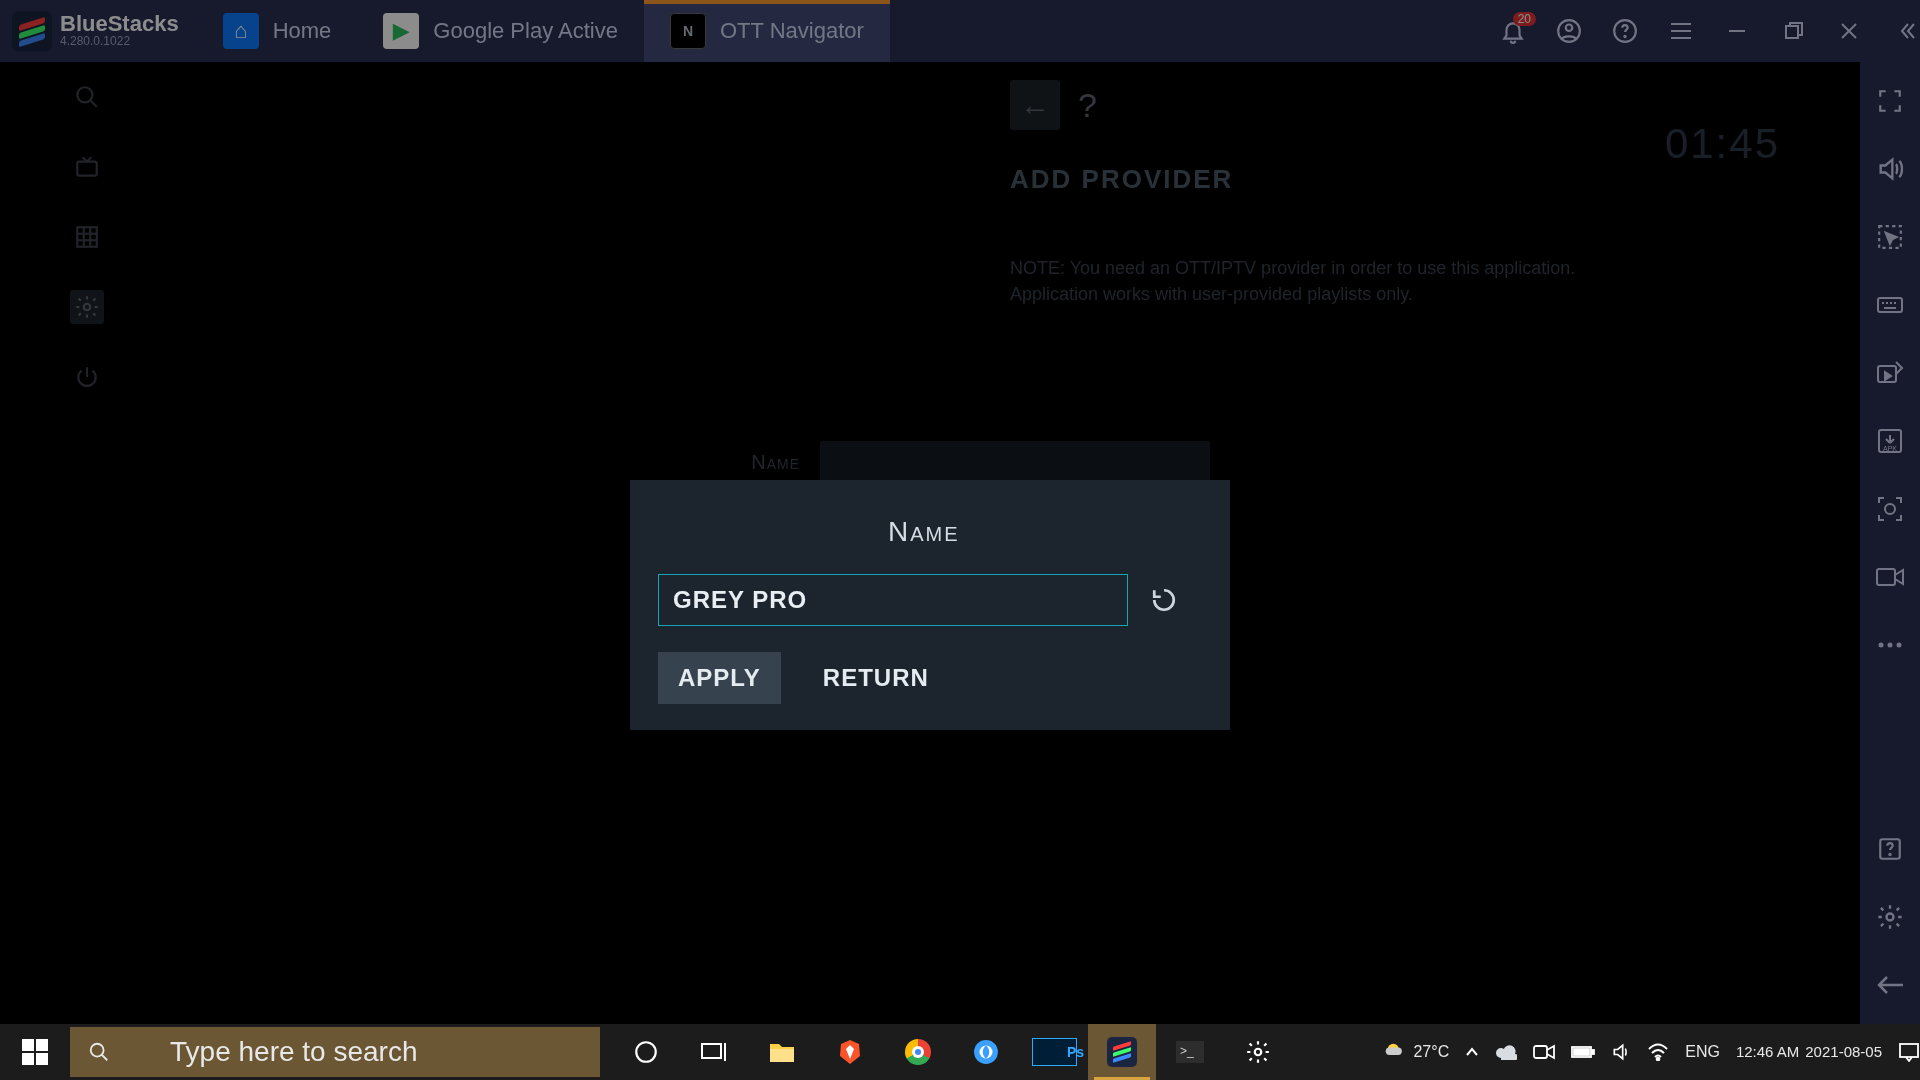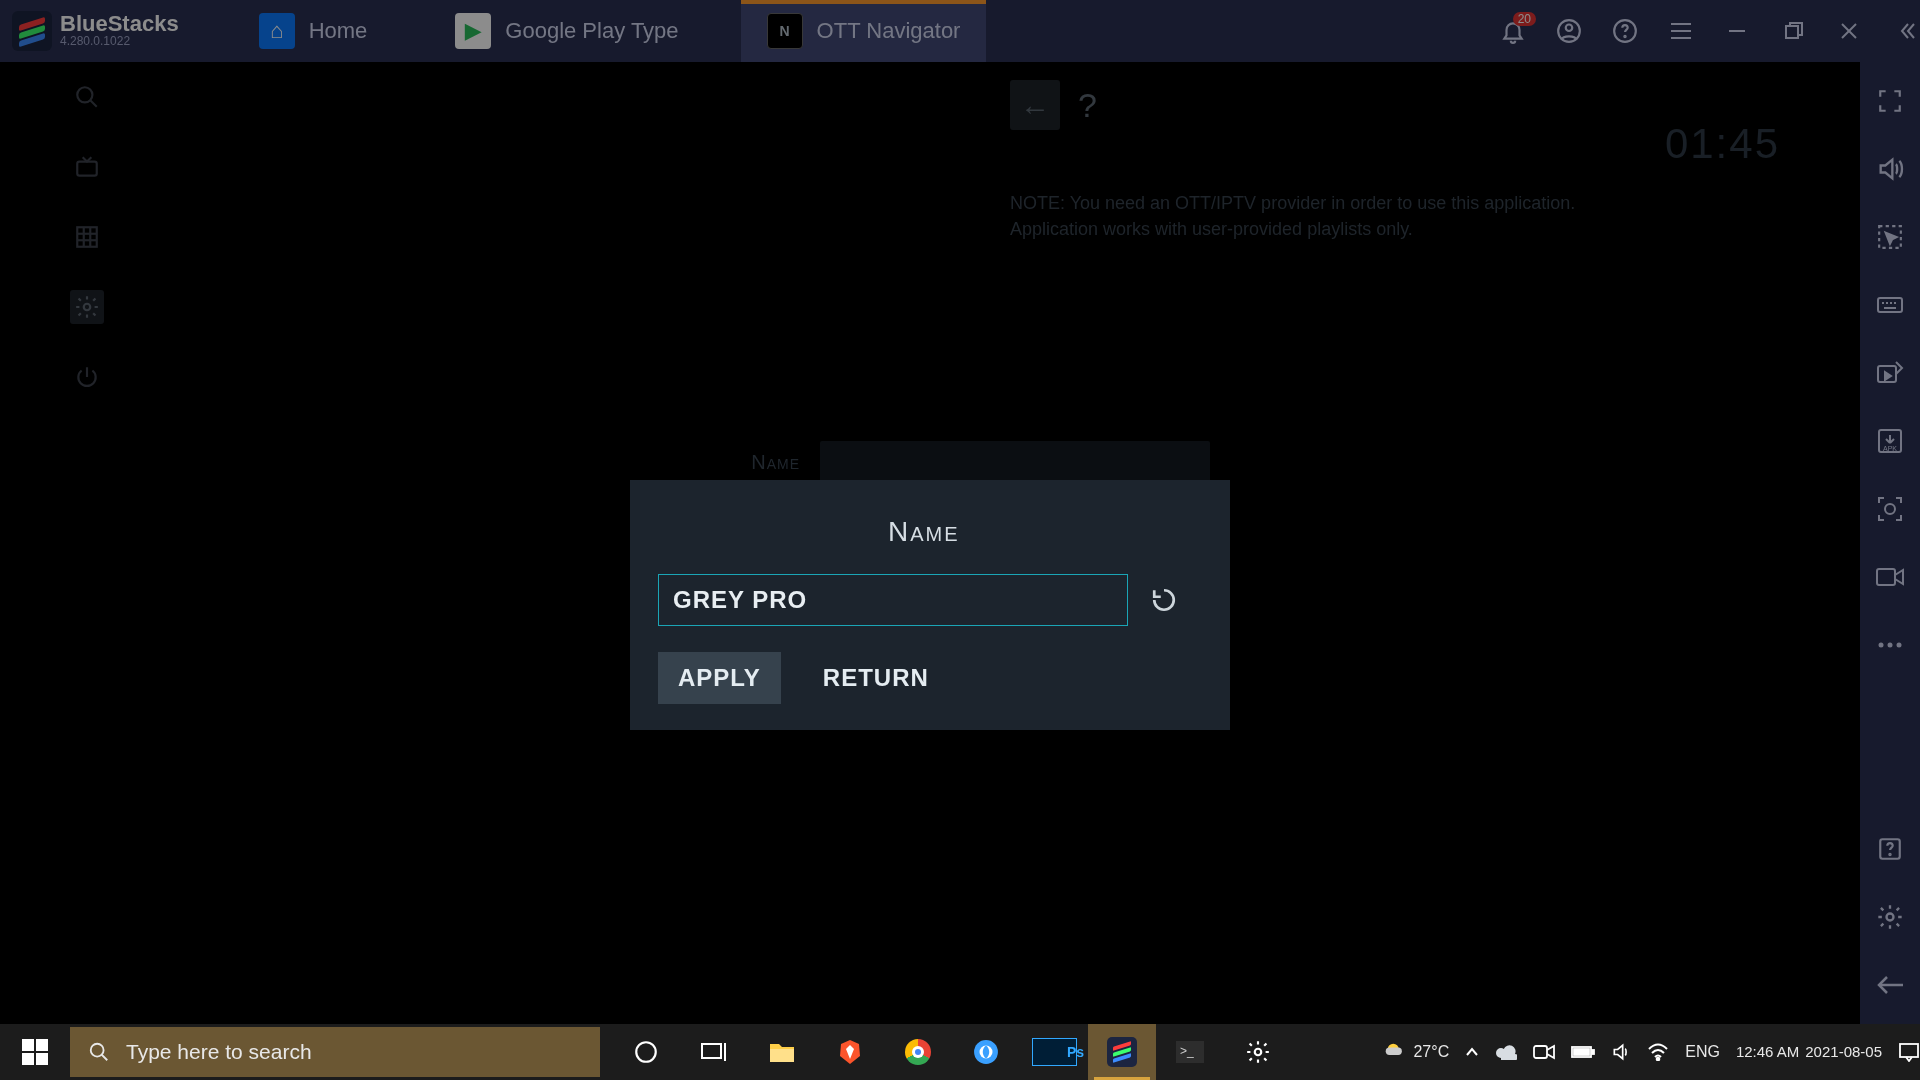--- a/index.html
+++ b/index.html
@@ -1,19 +1,19 @@
 <!DOCTYPE html>
 <html><head>
 <meta charset="utf-8">
 <style>
   * { margin:0; padding:0; box-sizing:border-box; font-family:"Segoe UI",Arial,sans-serif; }
   html,body{width:1920px;height:1080px;overflow:hidden;background:#000;}
 
   
-  .bs-topbar{position:absolute;left:0;top:0;width:1920px;height:62px;background:#2b3052;display:flex;align-items:center;gap:36px;}
+  .bs-topbar{position:absolute;left:0;top:0;width:1920px;height:62px;background:#2b3052;display:flex;align-items:center;}
   .bs-logo-box{display:flex;align-items:center;padding:0 18px 0 12px;height:100%;}
   .bs-logo{width:40px;height:40px;background:#1c2540;border-radius:6px;position:relative;margin-right:8px;display:flex;align-items:center;justify-content:center;}
   .bs-logo .stack{width:26px;height:6px;background:#ffce00;border-radius:2px;transform:skewY(-18deg);position:absolute;}
   .bs-logo .s1{top:10px;background:#ff3c3c;}
   .bs-logo .s2{top:18px;background:#3cff6e;}
   .bs-logo .s3{top:26px;background:#3c8cff;}
   .bs-brand{color:#fff;font-weight:600;font-size:22px;line-height:20px;}
   .bs-ver{color:#9ea4c7;font-size:12px;}
   .tab{height:62px;display:flex;align-items:center;padding:0 26px;color:#d2d7f0;font-size:22px;cursor:pointer;gap:14px;}
   .tab .ico{width:36px;height:36px;display:flex;align-items:center;justify-content:center;border-radius:4px;}
@@ -108,21 +108,21 @@
       <div class="bs-brand">BlueStacks</div>
       <div class="bs-ver">4.280.0.1022</div>
     </div>
   </div>
   <div class="tab home">
     <div class="ico">⌂</div>
     <span>Home</span>
   </div>
   <div class="tab play">
     <div class="ico">▶</div>
-    <span>Google Play Type</span>
+    <span>Google Play Active</span>
   </div>
   <div class="tab ott active-marker">
     <div class="ico">N</div>
     <span>OTT Navigator</span>
   </div>
   <div class="bs-right">
     <div class="bs-ico">
       <svg width="26" height="26" viewBox="0 0 24 24" fill="none" stroke="#cfd4ee" stroke-width="2">
           <path d="M18 16v-5a6 6 0 10-12 0v5l-2 3h16l-2-3z"></path>
           <path d="M10 21a2 2 0 004 0"></path>
@@ -295,20 +295,21 @@
           <path d="M7 6a8 8 0 1010 0"></path>
         </svg>
     </div>
   </div>
 
   <div class="provider-panel">
     <div class="prov-head">
       <div class="back">←</div>
       <div class="q">?</div>
     </div>
+    <div class="prov-title">ADD PROVIDER</div>
     <div class="prov-clock">
       <div class="prov-time">01:45</div>
     </div>
     <div class="prov-note">
       <div>NOTE: You need an OTT/IPTV provider in order to use this application.</div>
       <div>Application works with user-provided playlists only.</div>
     </div>
   </div>
 
   <div class="under-form">
@@ -363,21 +364,21 @@
         <div></div>
       </div>
   </div>
   <div class="searchbox">
     <span class="mag">
       <svg width="22" height="22" viewBox="0 0 24 24" fill="none" stroke="#e8e8e8" stroke-width="2">
           <circle cx="10" cy="10" r="7"></circle>
           <line x1="21" y1="21" x2="15" y2="15"></line>
         </svg>
     </span>
-    <span style="font-size:21px;">Type here to search</span>
+    <span style="font-size:28px;margin-left:44px;">Type here to search</span>
   </div>
   <div class="task-icons">
     <div class="ticon">
         <svg width="26" height="26" viewBox="0 0 24 24" fill="none" stroke="#fff" stroke-width="2">
           <circle cx="12" cy="12" r="9"></circle>
         </svg>
       </div>
     <div class="ticon">
         <svg width="28" height="22" viewBox="0 0 28 22" fill="none" stroke="#fff" stroke-width="2">
           <rect x="2" y="3" width="19" height="14"></rect>

